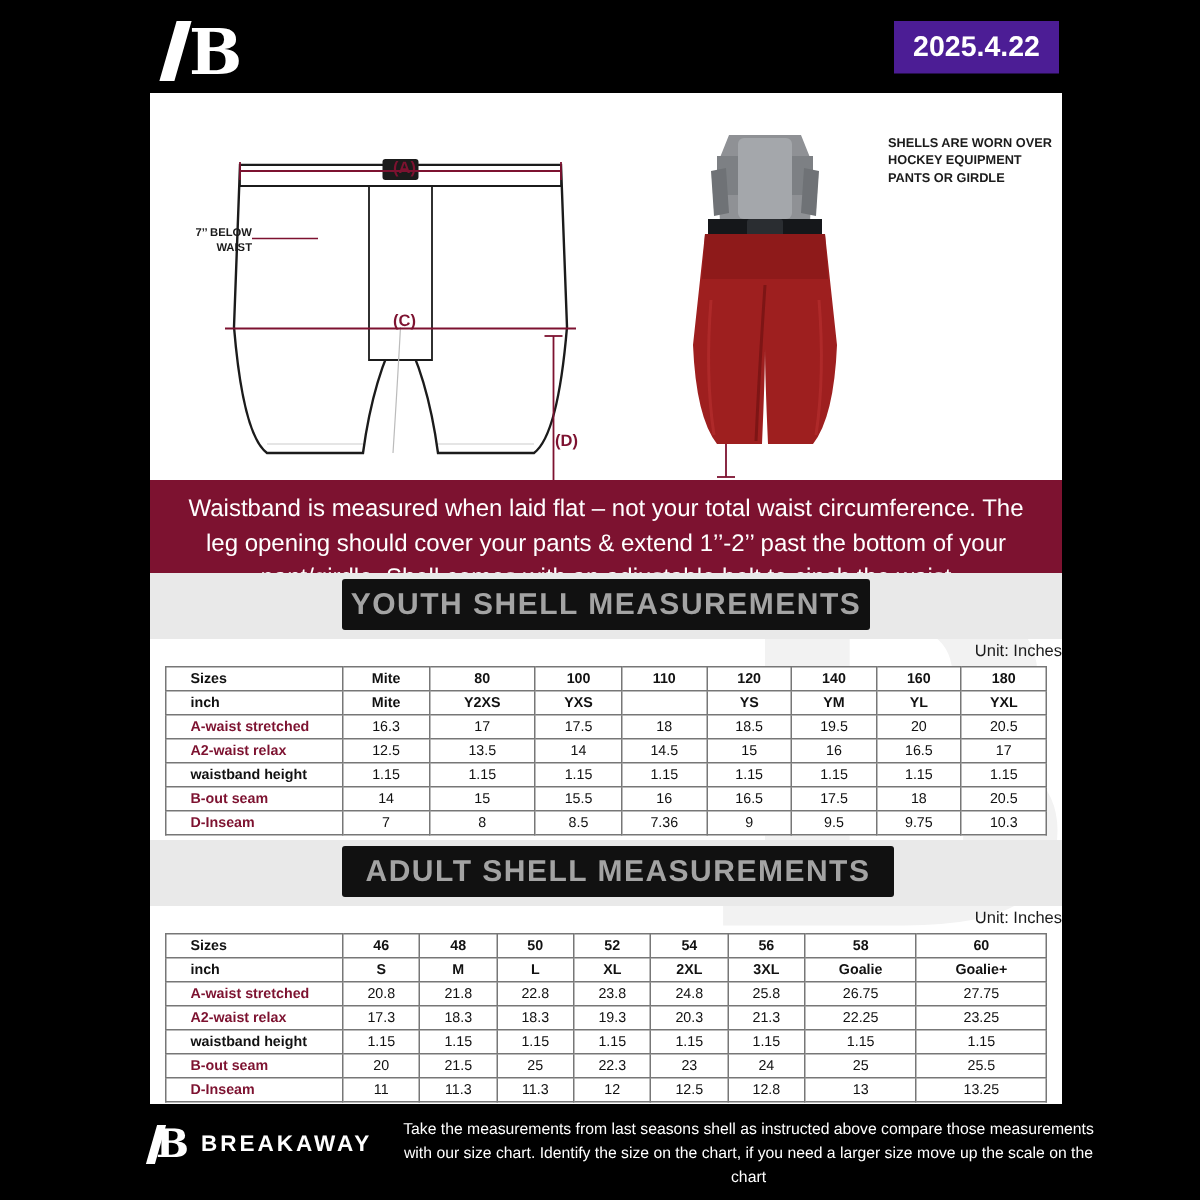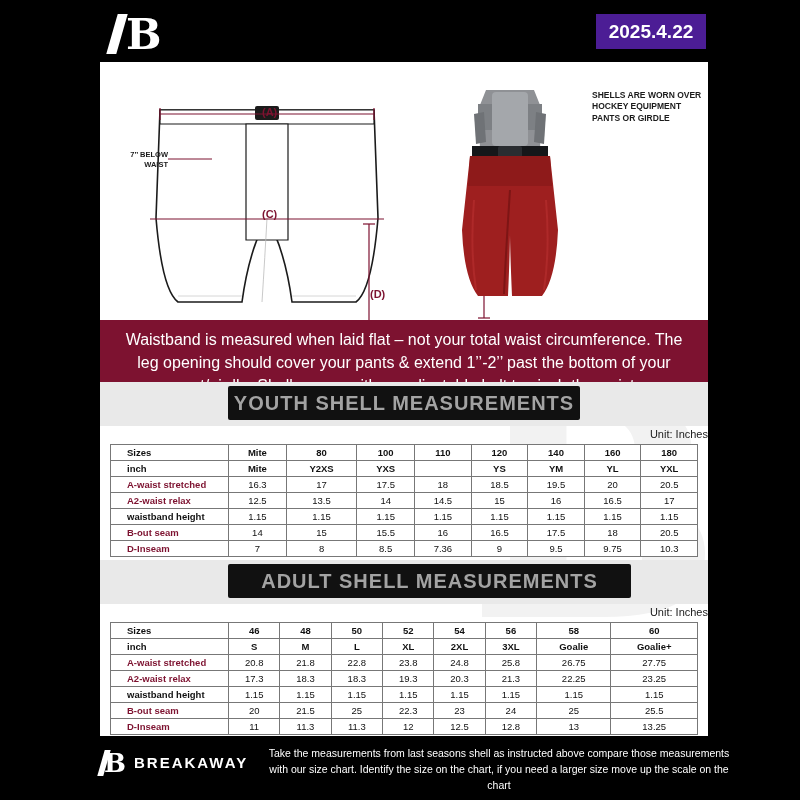--- a/index.html
+++ b/index.html
@@ -285,21 +285,21 @@
           <td>7.36</td>
           <td>9</td>
           <td>9.5</td>
           <td>9.75</td>
           <td>10.3</td>
         </tr>
       </tbody>
     </table>
 
     <div class="band" style="top:498px;"></div>
-    <div class="banner" style="left:128px; top:502px; width:403px;">ADULT SHELL MEASUREMENTS</div>
+    <div class="banner" style="left:128px; top:502px; width:368px;">ADULT SHELL MEASUREMENTS</div>
     <div class="unit" style="top:544px;">Unit: Inches</div>
 
     <table class="sz" style="top:560px;">
       <tbody>
         <tr>
           <td class="lab">Sizes</td>
           <td class="hdr">46</td>
           <td class="hdr">48</td>
           <td class="hdr">50</td>
           <td class="hdr">52</td>

